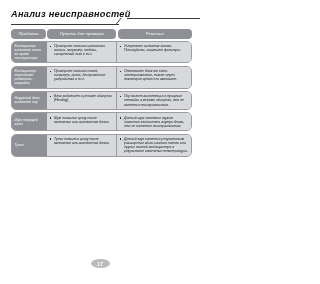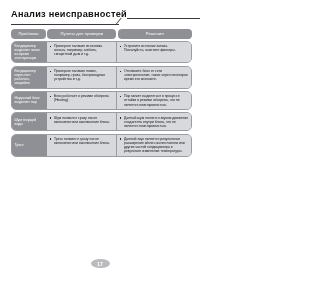--- a/index.html
+++ b/index.html
@@ -15,20 +15,21 @@
     color: #1a1a1a;
     position: relative;
   }
 
   .page {
     position: absolute;
     inset: 0;
     width: 200px;
     height: 216px;
     background: #fff;
+    font-style: italic;
   }
 
   
   .title-block {
     position: absolute;
     left: 11px;
     top: 9px;
     width: 182px;
     height: 18px;
   }

